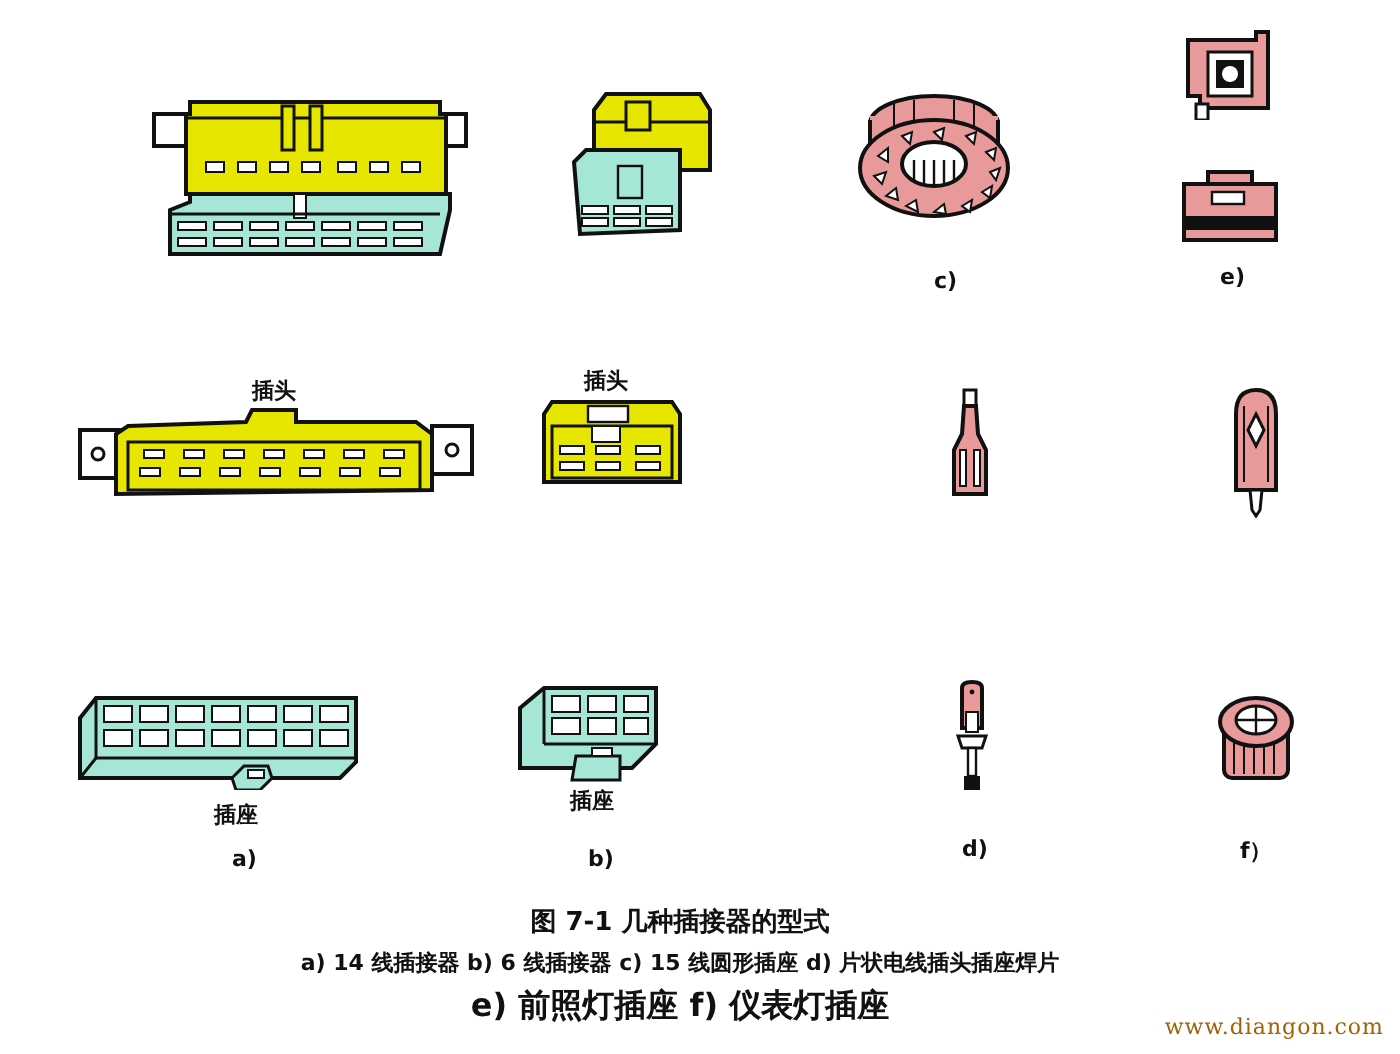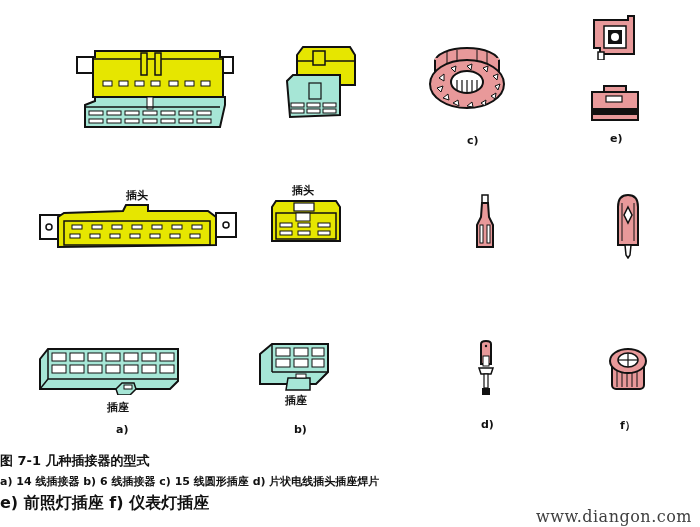--- a/index.html
+++ b/index.html
@@ -1,24 +1,24 @@
 <!DOCTYPE html>
 <html><head>
 <meta charset="utf-8">
 <style>
   html, body { margin:0; padding:0; background:#fff; }
   body { width:700px; height:527px; position:relative; overflow:hidden;
          font-family:"DejaVu Sans","Liberation Sans",sans-serif; color:#111; }
   .fig { position:absolute; }
   .lbl { position:absolute; font-size:11px; font-weight:bold; color:#111; white-space:nowrap; }
-  .cap { position:absolute; left:0; width:680px; font-weight:bold; white-space:nowrap; }
+  .cap { position:absolute; left:0; width:680px; text-align:center; font-weight:bold; white-space:nowrap; }
   .cap1 { top:452px; font-size:13px; }
   .cap2 { top:474px; font-size:11px; }
   .cap3 { top:493px; font-size:16px; }
-  .wm { position:absolute; right:8px; top:507px; font-family:"DejaVu Serif","Liberation Serif",serif; font-size:16px; color:#404040; letter-spacing:0.5px; }
+  .wm { position:absolute; right:8px; top:507px; font-family:"DejaVu Serif","Liberation Serif",serif; font-size:11px; color:#a16207; letter-spacing:0.5px; }
   svg { display:block; }
 </style>
 </head>
 <body>
 
 <div class="fig" style="left:75px;top:45px;">
 <svg width="160" height="85" viewBox="0 0 160 85">
 
   <rect x="2" y="12" width="16" height="16" fill="#fff" stroke="#111" stroke-width="2"></rect>
   <rect x="142" y="12" width="16" height="16" fill="#fff" stroke="#111" stroke-width="2"></rect>

